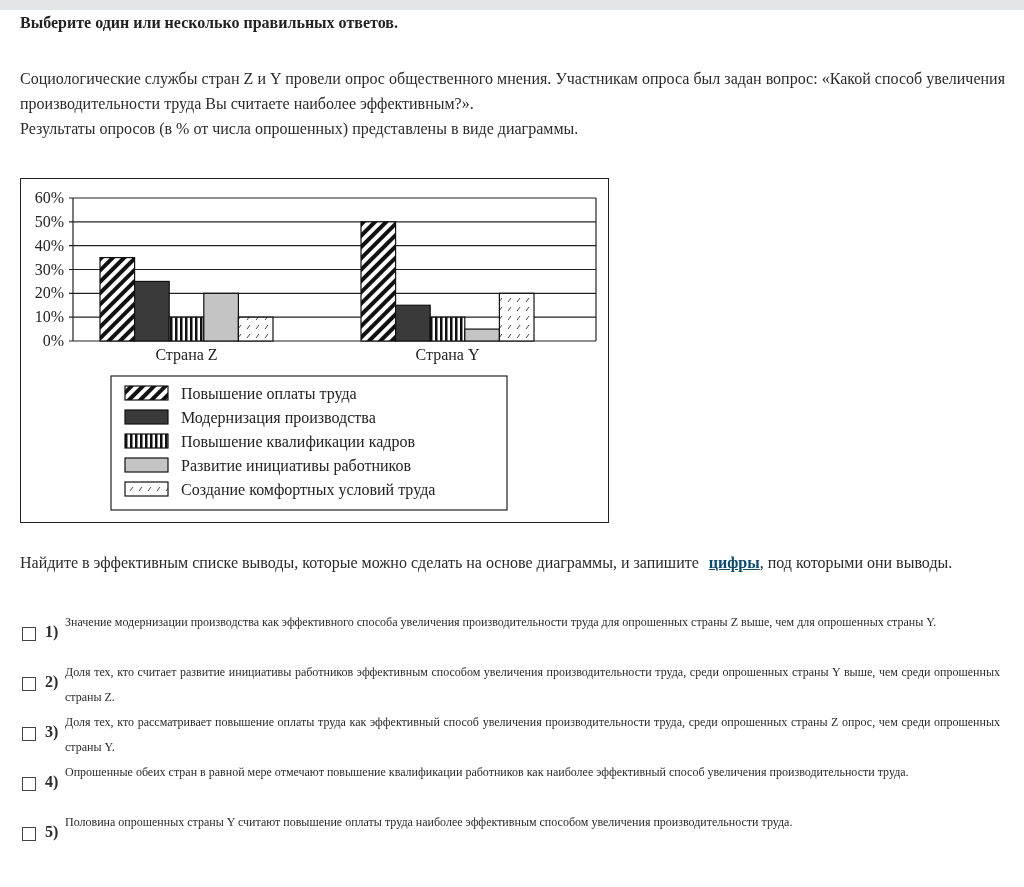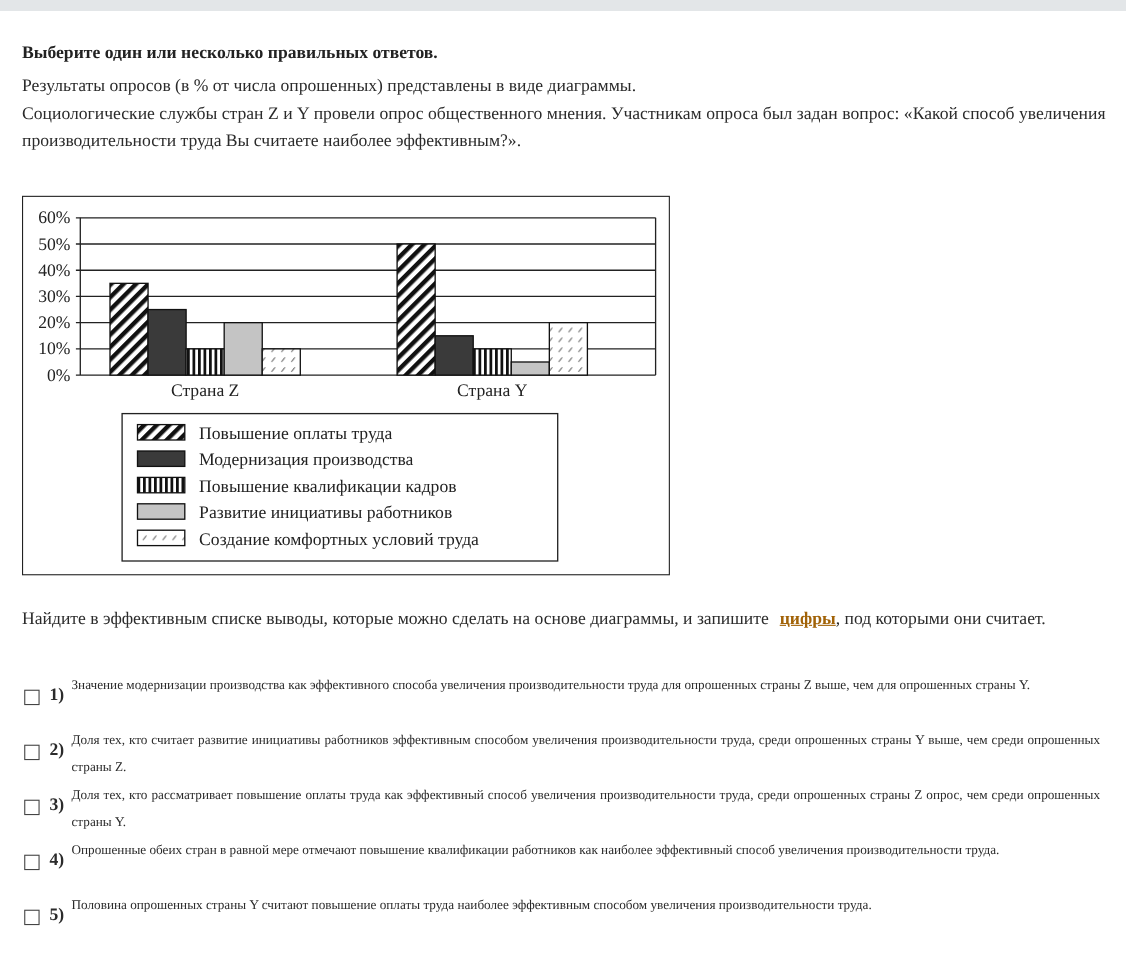--- a/index.html
+++ b/index.html
@@ -1,41 +1,41 @@
 <!DOCTYPE html>
 <html><head>
 <meta charset="utf-8">
 <style>
   html, body { margin: 0; padding: 0; background: #ffffff; }
   body { width: 1024px; height: 887px; position: relative; overflow: hidden;
          font-family: "Liberation Serif", "DejaVu Serif", serif; color: #2b2b2b; }
   .topbar { position: absolute; left: 0; top: 0; width: 1024px; height: 10px; background: #e3e6e8; }
-  .instr { position: absolute; left: 20px; top: 40px; font-size: 16px; font-weight: bold; color: #222; }
+  .instr { position: absolute; left: 20px; top: 14px; font-size: 16px; font-weight: bold; color: #222; }
   .intro { position: absolute; left: 20px; top: 66px; width: 985px; font-size: 16px; line-height: 25px; text-align: justify; }
   .intro p { margin: 0; }
   .chart-box { position: absolute; left: 20px; top: 178px; width: 589px; height: 345px; border: 1px solid #222; box-sizing: border-box; background: #fff; }
   .chart-box svg { position: absolute; left: -1px; top: -1px; }
   .task { position: absolute; left: 20px; top: 550px; width: 985px; font-size: 16px; line-height: 25px; text-align: justify; }
-  .task .em { font-weight: bold; text-decoration: underline; margin-left: 10px; color: #a16207; }
+  .task .em { font-weight: bold; text-decoration: underline; margin-left: 10px; color: #0c4a6e; }
   .options { position: absolute; left: 20px; top: 610px; width: 985px; }
   .opt { position: relative; height: 50px; }
   .opt .cb { position: absolute; left: 2px; top: 17px; width: 14px; height: 14px; border: 1px solid #444; background: #fff; box-sizing: border-box; cursor: pointer; }
   .opt .num { position: absolute; left: 25px; top: 13px; font-size: 16px; font-weight: bold; }
   .opt .txt { position: absolute; left: 45px; top: 0; width: 935px; font-size: 12px; line-height: 25px; text-align: justify; }
 </style>
 </head>
 <body>
 
 <div class="topbar"></div>
 
 <div class="instr">Выберите один или несколько правильных ответов.</div>
 
 <div class="intro">
+  <p>Социологические службы стран Z и Y провели опрос общественного мнения. Участникам опроса был задан вопрос: «Какой способ увеличения производительности труда Вы считаете наиболее эффективным?».</p>
   <p>Результаты опросов (в % от числа опрошенных) представлены в виде диаграммы.</p>
-  <p>Социологические службы стран Z и Y провели опрос общественного мнения. Участникам опроса был задан вопрос: «Какой способ увеличения производительности труда Вы считаете наиболее эффективным?».</p>
 </div>
 
 <div class="chart-box">
   <svg id="chart-svg" width="590" height="346" xmlns="http://www.w3.org/2000/svg">
     <defs>
       <pattern id="p-diag" patternUnits="userSpaceOnUse" width="8" height="8" patternTransform="rotate(45)">
         <rect width="8" height="8" fill="#fff"></rect>
         <rect x="0" y="0" width="4" height="8" fill="#111"></rect>
       </pattern>
       <pattern id="p-vert" patternUnits="userSpaceOnUse" width="5" height="10">
@@ -91,21 +91,21 @@
         <text x="161" y="269">Повышение квалификации кадров</text>
         <rect x="105" y="280" width="43" height="14" fill="#c4c4c4" stroke="#111" stroke-width="1.2"></rect>
         <text x="161" y="293">Развитие инициативы работников</text>
         <rect x="105" y="304" width="43" height="14" fill="url(#p-dash)" stroke="#111" stroke-width="1.2"></rect>
         <text x="161" y="317">Создание комфортных условий труда</text>
       </g>
   </svg>
 </div>
 
 <div class="task">
-  <span>Найдите в эффективным списке выводы, которые можно сделать на основе диаграммы, и запишите</span><span class="em">цифры</span><span>, под которыми они считает.</span>
+  <span>Найдите в эффективным списке выводы, которые можно сделать на основе диаграммы, и запишите</span><span class="em">цифры</span><span>, под которыми они выводы.</span>
 </div>
 
 <div class="options">
   <div class="opt">
     <span class="cb"></span>
     <span class="num">1)</span>
     <span class="txt">Значение модернизации производства как эффективного способа увеличения производительности труда для опрошенных страны Z выше, чем для опрошенных страны  Y.</span>
   </div>
   <div class="opt">
     <span class="cb"></span>

